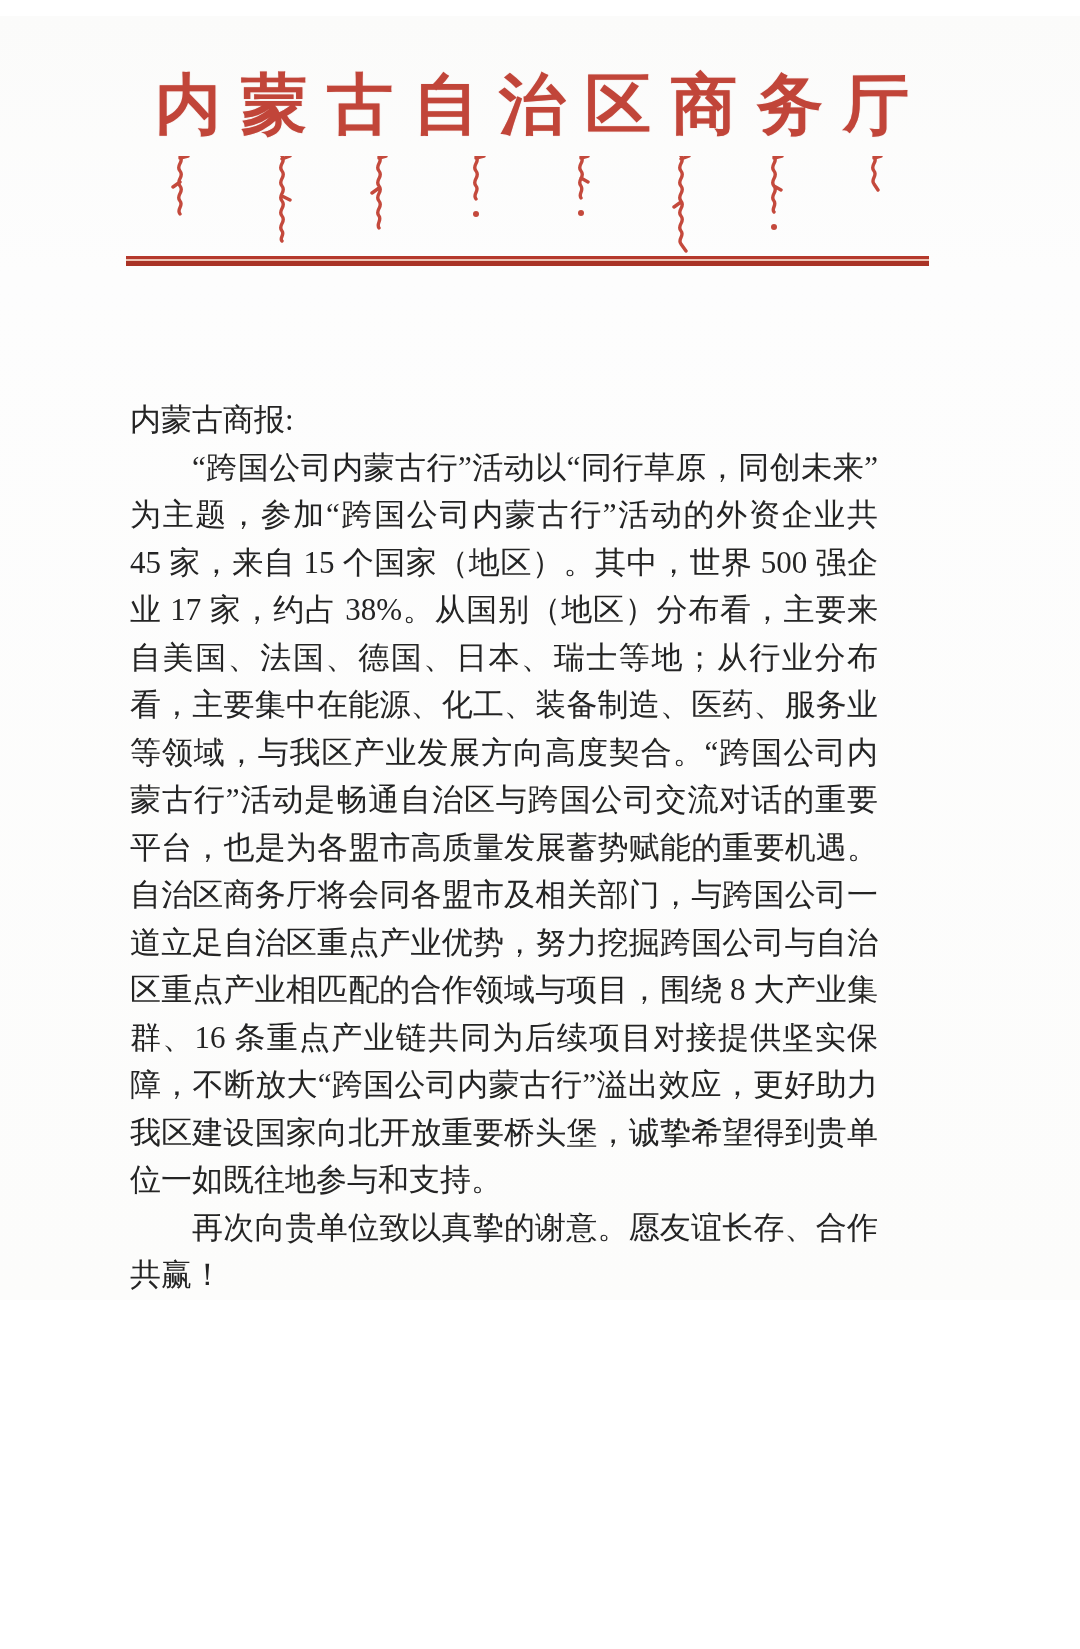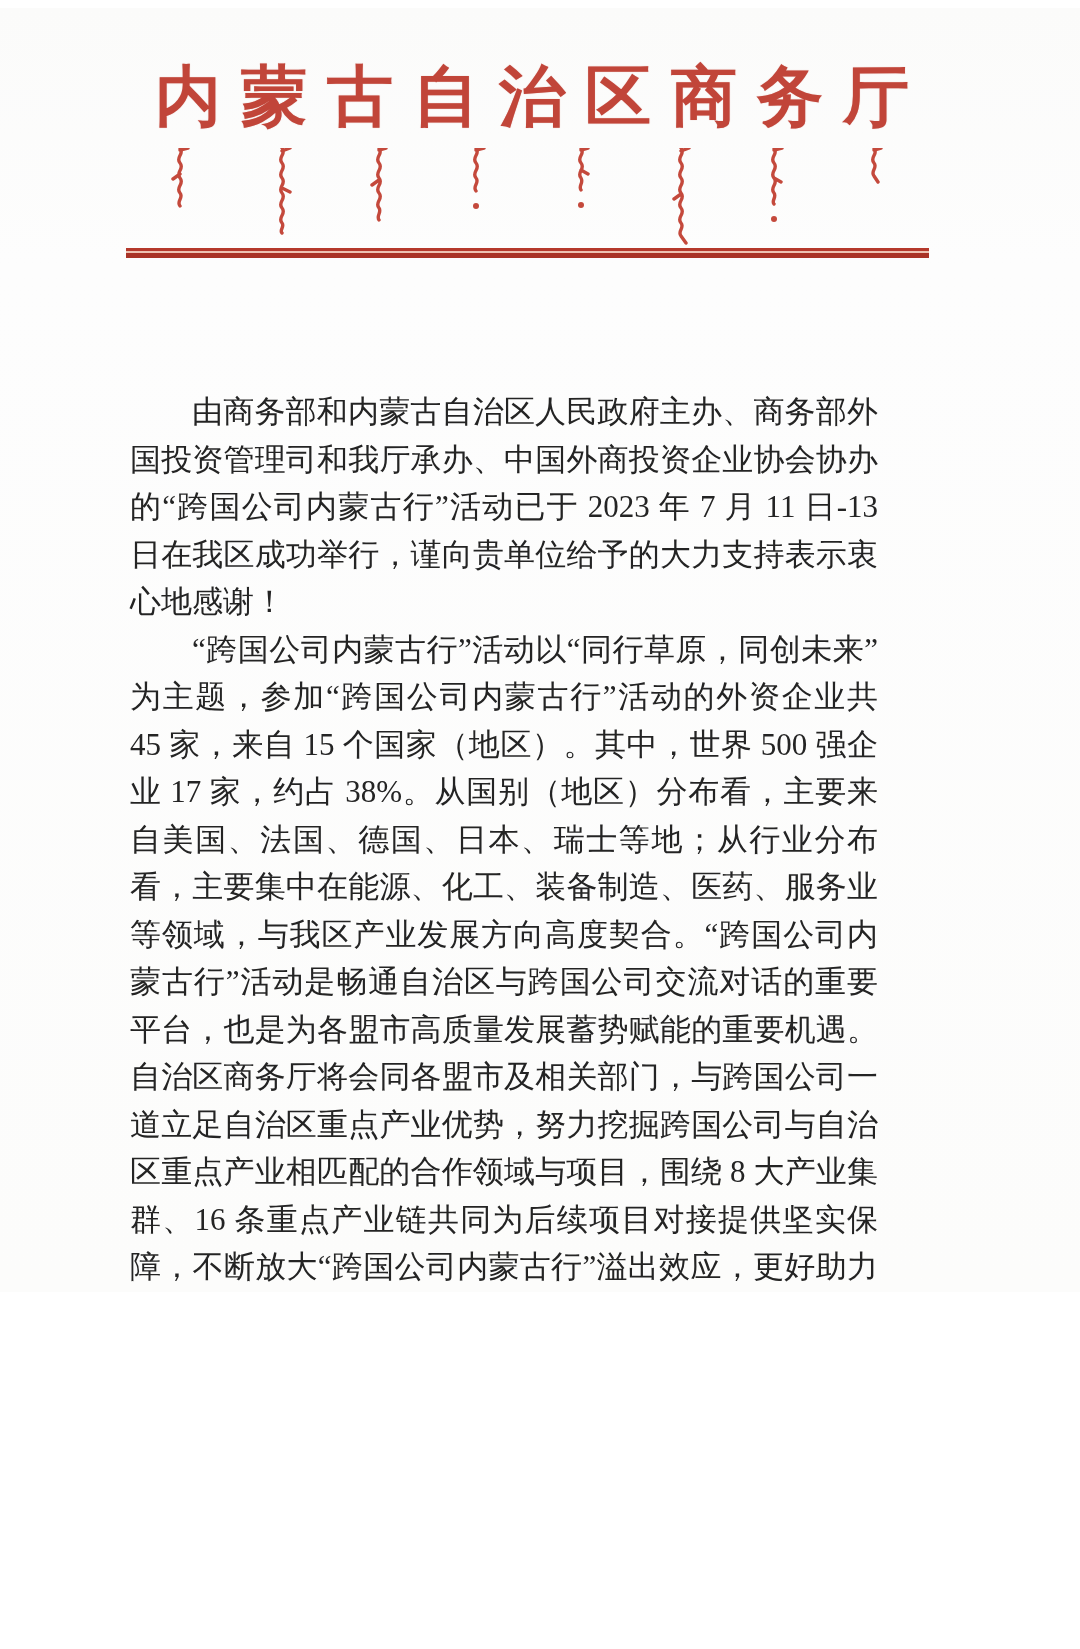--- a/index.html
+++ b/index.html
@@ -1,19 +1,19 @@
 <!DOCTYPE html>
 <html lang="zh"><head>
 <meta charset="utf-8">
 <style>
   html,body { margin:0; padding:0; background:#ffffff; }
   .page {
     position:relative;
     width:1080px; height:1284px;
-    margin:8px auto;
+    margin:16px auto;
     background:linear-gradient(180deg,#fbfbfa 0%, #fdfdfd 20%, #fcfcfb 100%);
     font-family:"Liberation Serif", serif;
     color:#242424;
     overflow:hidden;
   }
   
   .lh-title {
     position:absolute; top:56px; left:155px;
     font-size:66px; line-height:1; font-weight:700;
     color:#c14539; letter-spacing:20px; white-space:nowrap;
@@ -74,22 +74,23 @@
     <path d="M531 3 l8 -3 M531 0 c5 6 -5 9 0 15 c5 6 -5 9 0 15 c5 6 -5 9 0 15 c5 6 -5 9 0 15 c5 6 -5 9 0 15 c4 5 -4 8 0 13 l5 7 M531 46 l-7 5"></path>
     <path d="M624 2 l8 -2 M624 0 c5 6 -5 9 0 15 c5 6 -5 9 0 15 c5 6 -5 9 0 15 c3 4 -3 8 0 11 M624 30 l7 4"></path>
     <circle cx="624" cy="71" r="3"></circle>
     <path d="M724 2 l7 -2 M724 0 c5 6 -5 9 0 15 c4 5 -4 8 0 13 l4 6"></path>
   </svg>
 
   <div class="red-rule"></div>
 
 
   <div class="body">
-    <p class="indent">由商务部和内蒙古自治区人民政府主办、商务部外国投资管理司和我厅承办、中国外商投资企业协会协办的“跨国公司内蒙古行”活动已于 2023 年 7 月 11 日-13 日在我区成功举行，谨向贵单位给予的大力支持表示衷心地感谢！</p>
+    <p class="salutation">内蒙古商报:</p>
     <p class="indent">“跨国公司内蒙古行”活动以“同行草原，同创未来”为主题，参加“跨国公司内蒙古行”活动的外资企业共 45 家，来自 15 个国家（地区）。其中，世界 500 强企业 17 家，约占 38%。从国别（地区）分布看，主要来自美国、法国、德国、日本、瑞士等地；从行业分布看，主要集中在能源、化工、装备制造、医药、服务业等领域，与我区产业发展方向高度契合。“跨国公司内蒙古行”活动是畅通自治区与跨国公司交流对话的重要平台，也是为各盟市高质量发展蓄势赋能的重要机遇。自治区商务厅将会同各盟市及相关部门，与跨国公司一道立足自治区重点产业优势，努力挖掘跨国公司与自治区重点产业相匹配的合作领域与项目，围绕 8 大产业集群、16 条重点产业链共同为后续项目对接提供坚实保障，不断放大“跨国公司内蒙古行”溢出效应，更好助力我区建设国家向北开放重要桥头堡，诚挚希望得到贵单位一如既往地参与和支持。</p>
+    <p class="indent">再次向贵单位致以真挚的谢意。愿友谊长存、合作共赢！</p>
   </div>
 
 
   <svg class="seal" viewBox="0 0 250 250" aria-hidden="true">
     <defs>
       <path id="arcZh" d="M69.3 45.6 A97 97 0 1 1 141.9 220.5" fill="none"></path>
       <path id="arcNum" d="M61.4 188.6 A90 90 0 0 0 188.6 188.6" fill="none"></path>
     </defs>
     <circle class="ring" cx="125" cy="125" r="114"></circle>
     <polygon class="star" points="119,76 129,102.2 157,103.6 135.2,121.3 142.5,148.4 119,133 95.5,148.4 102.8,121.3 81,103.6 109,102.2"></polygon>

